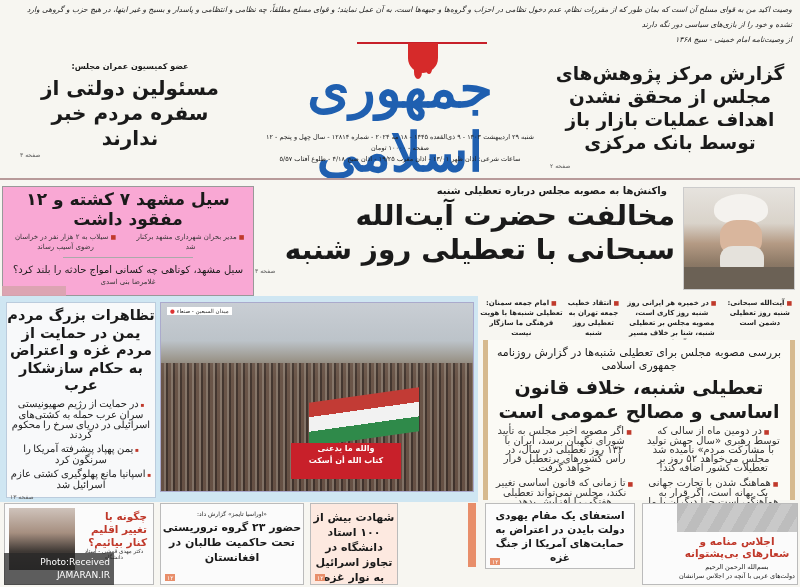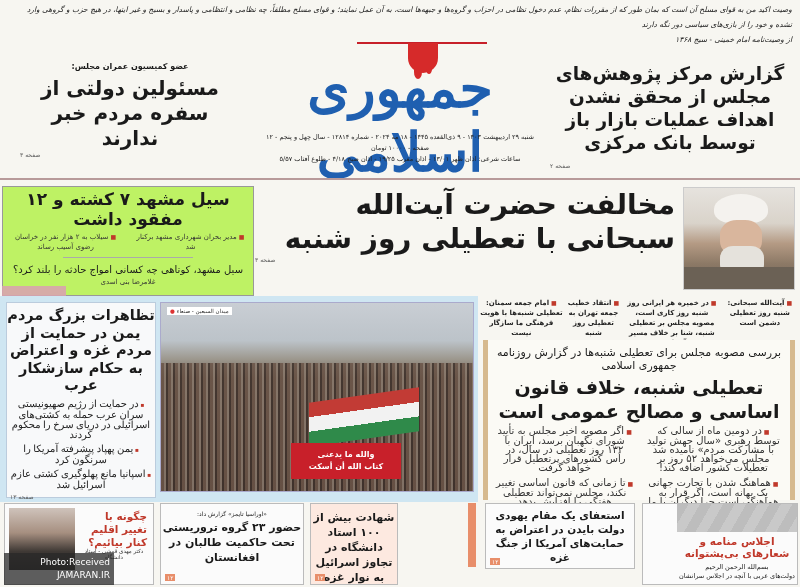--- a/index.html
+++ b/index.html
@@ -32,21 +32,21 @@
   #lead { left: 255px; top: 185px; width: 420px; height: 105px; }
   #lead .kicker { font-size: 10px; font-weight: bold; padding-right: 8px; text-align: right; }
   #lead .head { font-size: 28px; font-weight: 900; line-height: 34px; text-align: right; margin-top: 3px; letter-spacing: -0.5px; }
   #lead-photo { left: 683px; top: 187px; width: 112px; height: 103px; background: linear-gradient(180deg, #e6e3de 0%, #d9d3ca 35%, #b49a84 55%, #8c7966 75%, #6f6459 100%); border: 1px solid #ccc; overflow: hidden; }
   #lead-photo .turban { position: absolute; left: 30px; top: 6px; width: 54px; height: 30px; background: #f4f2ee; border-radius: 50% 50% 40% 40%; }
   #lead-photo .face { position: absolute; left: 36px; top: 32px; width: 42px; height: 36px; background: #d9b69d; border-radius: 40%; }
   #lead-photo .beard { position: absolute; left: 36px; top: 58px; width: 44px; height: 38px; background: #e5e2dc; border-radius: 30% 30% 50% 50%; }
   #lead-photo .robe { position: absolute; left: 0; right: 0; bottom: 0; height: 22px; background: #6b6155; }
 
   
-  #flood { left: 2px; top: 186px; width: 252px; height: 110px; border: 1px solid #999; background: #bef264; }
+  #flood { left: 2px; top: 186px; width: 252px; height: 110px; border: 1px solid #999; background: #f9a8d4; }
   #flood .head { font-size: 17px; font-weight: bold; text-align: center; margin-top: 2px; }
   #flood .subs { display: flex; justify-content: space-around; margin-top: 3px; }
   #flood .subs div { width: 46%; text-align: center; font-size: 7px; line-height: 10px; color: #333; }
   #flood hr { border: none; border-top: 1px solid #aaa; margin: 5px 60px; }
   #flood .q { font-size: 10px; line-height: 13px; text-align: center; }
   #flood .author { font-size: 7px; text-align: center; margin-top: 2px; color:#333; }
   #flood-tag { left: 2px; top: 286px; width: 64px; height: 14px; background: #d8a3ae; opacity: .9; }
 
   
   #lead-subs { left: 480px; top: 298px; width: 318px; height: 36px; display: flex; justify-content: space-between; }
@@ -60,21 +60,21 @@
   #sat .cols div { width: 48%; font-size: 10px; line-height: 9px; text-align: center; color: #333; }
 
   
   #yemen-wrap { left: 0px; top: 296px; width: 478px; height: 206px; background: #cfe6f2; }
   #yemen { left: 6px; top: 302px; width: 150px; height: 196px; background: #f8f9fa; border: 1px solid #bcd; }
   #yemen .head { font-size: 14.5px; font-weight: bold; text-align: center; line-height: 17.5px; margin-top: 4px; }
   #yemen .bul { font-size: 10px; line-height: 10px; text-align: center; margin-top: 4px; color: #222; font-family: Liberation Serif, serif; }
   #yemen-photo { left: 160px; top: 302px; width: 314px; height: 190px; overflow: hidden; border: 1px solid #aac; background: linear-gradient(180deg, #c9ced4 0%, #bcc3c9 20%, #9c978d 30%, #6c5e52 40%, #5a4b41 70%, #4a3c34 100%); }
   #yemen-photo .crowd { position: absolute; left: 0; right: 0; top: 60px; bottom: 0; background: repeating-linear-gradient(90deg, #6a5447 0 3px, #8a7a6d 3px 5px, #3d302a 5px 7px); opacity: .85; }
   #yemen-photo .flag { position: absolute; left: 148px; top: 92px; width: 110px; height: 44px; transform: skewY(-8deg); background: linear-gradient(180deg, #c23b35 0 33%, #f2f2f2 33% 66%, #2f8a4a 66% 100%); }
-  #yemen-photo .banner { position: absolute; left: 130px; top: 140px; width: 110px; height: 36px; background: #c8202a; color: #fff; font-size: 8px; font-weight: bold; text-align: center; line-height: 12px; padding-top: 6px; }
+  #yemen-photo .banner { position: absolute; left: 130px; top: 140px; width: 110px; height: 36px; background: #c8202a; color: #fff; font-size: 8px; font-weight: bold; text-align: center; line-height: 12px; }
   #yemen-photo .loc { position: absolute; left: 6px; top: 4px; background: #fff; font-size: 5.5px; padding: 1px 3px; color: #333; }
   #yemen-photo .loc::after { content: "●"; color: #d33; margin-right: 2px; }
 
   
   .botbox { position: absolute; top: 503px; height: 82px; border: 1px solid #bbb; background: #fbfbfb; }
   #climate { left: 4px; width: 150px; }
   #climate .head { position: absolute; right: 6px; top: 6px; width: 70px; font-size: 10.5px; font-weight: bold; color: #c0392b; line-height: 13px; text-align: right; }
   #climate .photo { position: absolute; left: 4px; top: 4px; width: 66px; height: 62px; background: linear-gradient(180deg, #cfc3bb 0%, #a68f80 40%, #3f3935 70%, #2a2624 100%); }
   #climate .author { position: absolute; right: 4px; top: 44px; width: 70px; font-size: 5.5px; text-align: center; color: #333; }
   #watermark { left: 4px; top: 553px; width: 110px; height: 32px; background: rgba(40,40,40,.75); color: #fff; font-size: 9px; line-height: 13px; padding: 3px 4px 0 0; direction: ltr; text-align: right; font-family: "DejaVu Sans", sans-serif; }
@@ -116,20 +116,21 @@
   <div class="pg" style="text-align:left;font-weight:normal">صفحه ۲</div>
 </div>
 
 <div id="top-left" class="abs">
   <div class="kicker">عضو کمیسیون عمران مجلس:</div>
   <div class="head">مسئولین دولتی از سفره مردم خبر ندارند</div>
   <div class="pg" style="text-align:left">صفحه ۳</div>
 </div>
 
 <div id="lead" class="abs">
+  <div class="kicker">واکنش‌ها به مصوبه مجلس درباره تعطیلی شنبه</div>
   <div class="head">مخالفت حضرت آیت‌الله سبحانی با تعطیلی روز شنبه</div>
   <div class="pg" style="text-align:left">صفحه ۳</div>
 </div>
 <div id="lead-photo" class="abs">
   <div class="turban"></div>
     <div class="face"></div>
     <div class="beard"></div>
     <div class="robe"></div>
 </div>
 <div id="lead-subs" class="abs">

